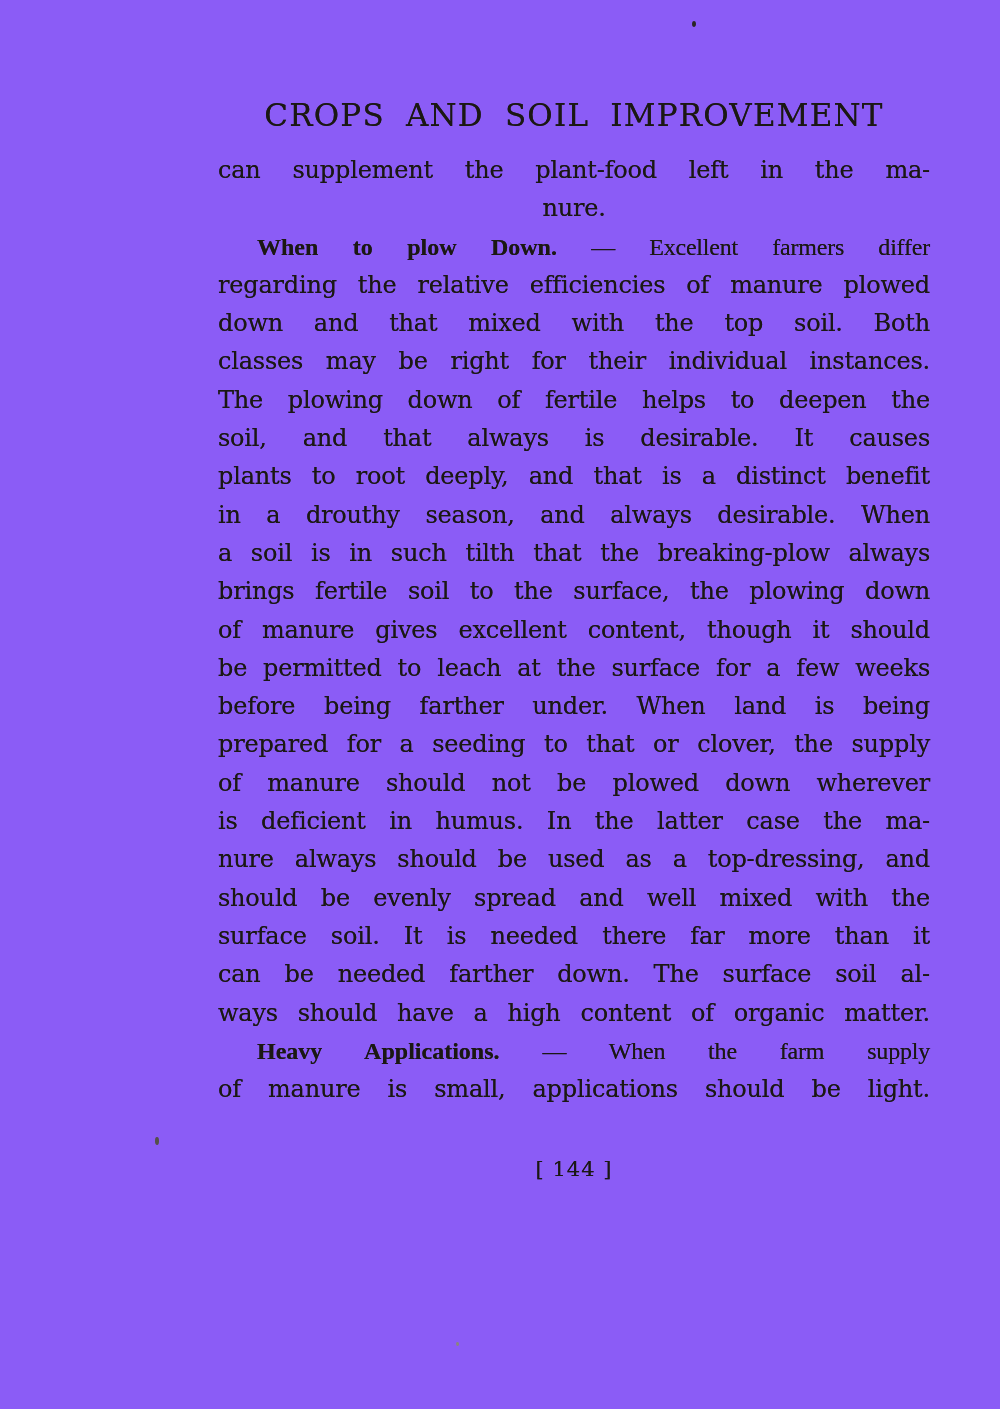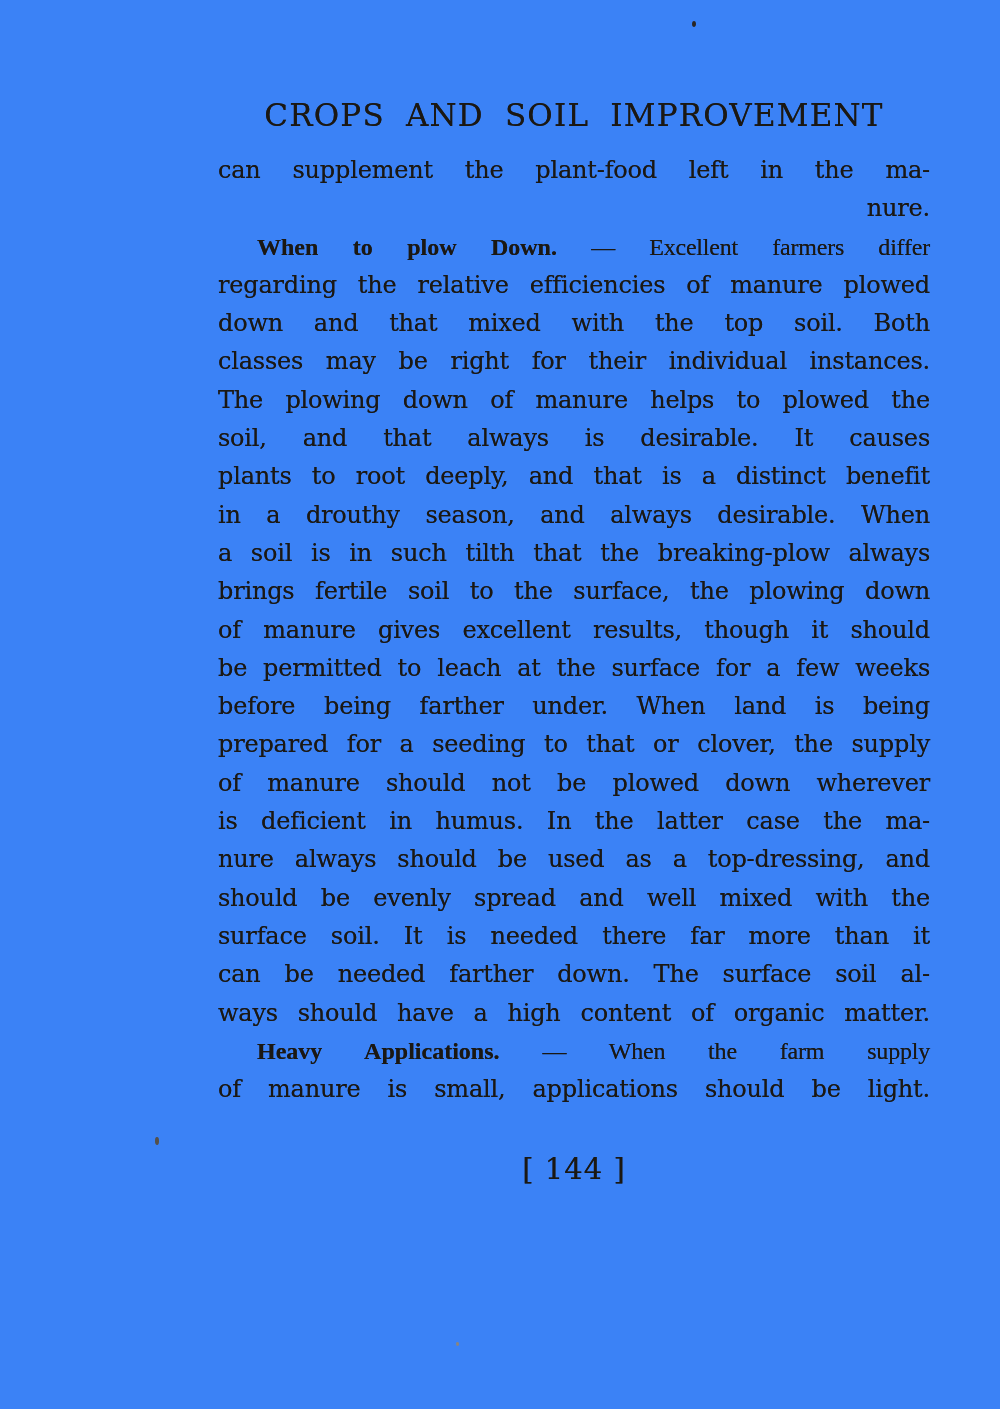--- a/index.html
+++ b/index.html
@@ -5,21 +5,21 @@
 <style>
   html, body {
     margin: 0;
     padding: 0;
     background: #f5f4f1;
   }
   .page {
     position: relative;
     width: 1000px;
     height: 1409px;
-    background: #3b82f6;
+    background: #8b5cf6;
     overflow: hidden;
     color: #1b1813;
     font-family: "DejaVu Serif", "Liberation Serif", serif;
     text-shadow: 0 0 0.5px rgba(27, 24, 19, 0.75);
   }
   .running-head {
     position: absolute;
     left: 218px;
     top: 95px;
     width: 712px;
@@ -36,42 +36,42 @@
     position: absolute;
     left: 218px;
     top: 151px;
     width: 712px;
     font-size: 24px;
     line-height: 38.3px;
     letter-spacing: -0.2px;
   }
   .line {
     min-height: 38.3px;
-    text-align: right;
+    text-align: center;
   }
   .line.just {
     text-align: justify;
     text-align-last: justify;
     text-justify: inter-word;
   }
   .line.indent {
     text-indent: 39px;
     font-family: Liberation Serif, serif;
   }
   .line b {
     font-weight: bold;
     letter-spacing: 0;
   }
   .page-number {
     position: absolute;
     left: 218px;
     top: 1150px;
     width: 712px;
     text-align: center;
-    font-size: 29px;
+    font-size: 21px;
     line-height: 38px;
     letter-spacing: 1px;
   }
   .speck {
     position: absolute;
     border-radius: 50% 50% 50% 60%;
   }
 </style>
 </head>
 <body>
@@ -79,27 +79,27 @@
 <div class="page">
   <h1 class="running-head">CROPS AND SOIL IMPROVEMENT</h1>
 
   <div class="body-text">
       <div class="line just"><span>can supplement the plant-food left in the ma-</span></div>
       <div class="line"><span>nure.</span></div>
       <div class="line just indent"><b>When to plow Down.</b><span> — Excellent farmers differ</span></div>
       <div class="line just"><span>regarding the relative efficiencies of manure plowed</span></div>
       <div class="line just"><span>down and that mixed with the top soil.  Both</span></div>
       <div class="line just"><span>classes may be right for their individual instances.</span></div>
-      <div class="line just"><span>The plowing down of manure helps to plowed the</span></div>
+      <div class="line just"><span>The plowing down of fertile helps to deepen the</span></div>
       <div class="line just"><span>soil, and that always is desirable.  It causes</span></div>
       <div class="line just"><span>plants to root deeply, and that is a distinct benefit</span></div>
       <div class="line just"><span>in a drouthy season, and always desirable.  When</span></div>
       <div class="line just"><span>a soil is in such tilth that the breaking-plow always</span></div>
       <div class="line just"><span>brings fertile soil to the surface, the plowing down</span></div>
-      <div class="line just"><span>of manure gives excellent results, though it should</span></div>
+      <div class="line just"><span>of manure gives excellent content, though it should</span></div>
       <div class="line just"><span>be permitted to leach at the surface for a few weeks</span></div>
       <div class="line just"><span>before being farther under.  When land is being</span></div>
       <div class="line just"><span>prepared for a seeding to that or clover, the supply</span></div>
       <div class="line just"><span>of manure should not be plowed down wherever</span></div>
       <div class="line just"><span>is deficient in humus.  In the latter case the ma-</span></div>
       <div class="line just"><span>nure always should be used as a top-dressing, and</span></div>
       <div class="line just"><span>should be evenly spread and well mixed with the</span></div>
       <div class="line just"><span>surface soil.  It is needed there far more than it</span></div>
       <div class="line just"><span>can be needed farther down.  The surface soil al-</span></div>
       <div class="line just"><span>ways should have a high content of organic matter.</span></div>

